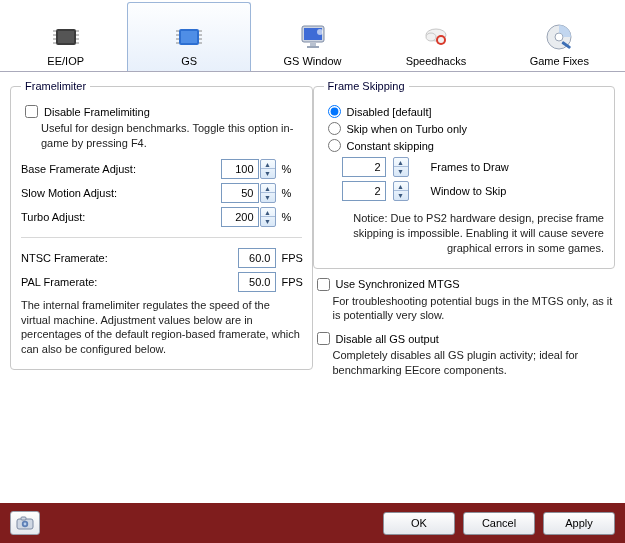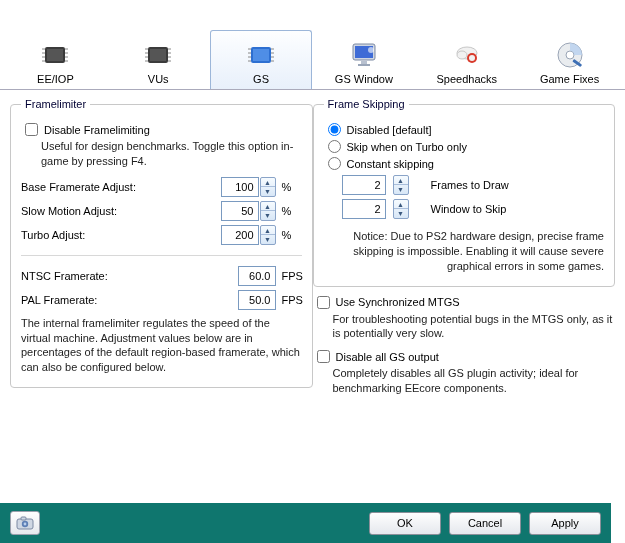--- a/index.html
+++ b/index.html
@@ -9,25 +9,24 @@
     font-size: 11px;
     color: #000;
     background: #fff;
     width: 625px;
     height: 543px;
     overflow: hidden;
     position: relative;
   }
   .tabbar {
     display: flex;
-    height: 62px;
+    height: 72px;
     border-bottom: 1px solid #aab;
     padding: 2px 4px 0 4px;
     gap: 0;
-    margin-top: 28px;
   }
   .tab {
     flex: 1;
     display: flex;
     flex-direction: column;
     align-items: center;
     justify-content: flex-end;
     padding: 4px 2px;
     cursor: pointer;
     border: 1px solid transparent;
@@ -114,27 +113,27 @@
   .notice {
     font-size: 11px;
     text-align: right;
     color: #222;
     margin-top: 10px;
     line-height: 1.35;
   }
   .check-block { margin: 6px 0 4px 0; }
   .footer {
     position: absolute;
-    bottom: 0; left: 0; right: 14px;
+    bottom: 0; left: 0; right: 0;
     height: 40px;
     display: flex;
     align-items: center;
     padding: 0 10px;
     gap: 8px;
-    background:#0f766e;
+    background:#7f1d1d;
   }
   .footer .spacer { flex: 1; }
   .btn {
     min-width: 72px;
     height: 23px;
     border: 1px solid #8a8f99;
     border-radius: 3px;
     background: linear-gradient(#fefefe, #e5e8ed);
     font-family: inherit;
     font-size: 11px;
@@ -167,39 +166,20 @@
             <line x1="6" y1="22" x2="3" y2="22"></line>
             <line x1="26" y1="10" x2="29" y2="10"></line>
             <line x1="26" y1="14" x2="29" y2="14"></line>
             <line x1="26" y1="18" x2="29" y2="18"></line>
             <line x1="26" y1="22" x2="29" y2="22"></line>
           </g>
         </svg>
     </span>
     <span class="tlabel">EE/IOP</span>
   </div>
-  <div class="tab">
-    <span class="ticon">
-      <svg viewBox="0 0 32 32">
-          <rect x="6" y="8" width="20" height="16" rx="2" fill="#3b3b3b"></rect>
-          <rect x="8" y="10" width="16" height="12" fill="#555"></rect>
-          <g stroke="#888" stroke-width="1">
-            <line x1="6" y1="10" x2="3" y2="10"></line>
-            <line x1="6" y1="14" x2="3" y2="14"></line>
-            <line x1="6" y1="18" x2="3" y2="18"></line>
-            <line x1="6" y1="22" x2="3" y2="22"></line>
-            <line x1="26" y1="10" x2="29" y2="10"></line>
-            <line x1="26" y1="14" x2="29" y2="14"></line>
-            <line x1="26" y1="18" x2="29" y2="18"></line>
-            <line x1="26" y1="22" x2="29" y2="22"></line>
-          </g>
-        </svg>
-    </span>
-    <span class="tlabel">VUs</span>
-  </div>
   <div class="tab selected">
     <span class="ticon">
       <svg viewBox="0 0 32 32">
           <rect x="6" y="8" width="20" height="16" rx="2" fill="#2d6fd1"></rect>
           <rect x="8" y="10" width="16" height="12" fill="#4f8ee6"></rect>
           <g stroke="#888" stroke-width="1">
             <line x1="6" y1="10" x2="3" y2="10"></line>
             <line x1="6" y1="14" x2="3" y2="14"></line>
             <line x1="6" y1="18" x2="3" y2="18"></line>
             <line x1="6" y1="22" x2="3" y2="22"></line>

